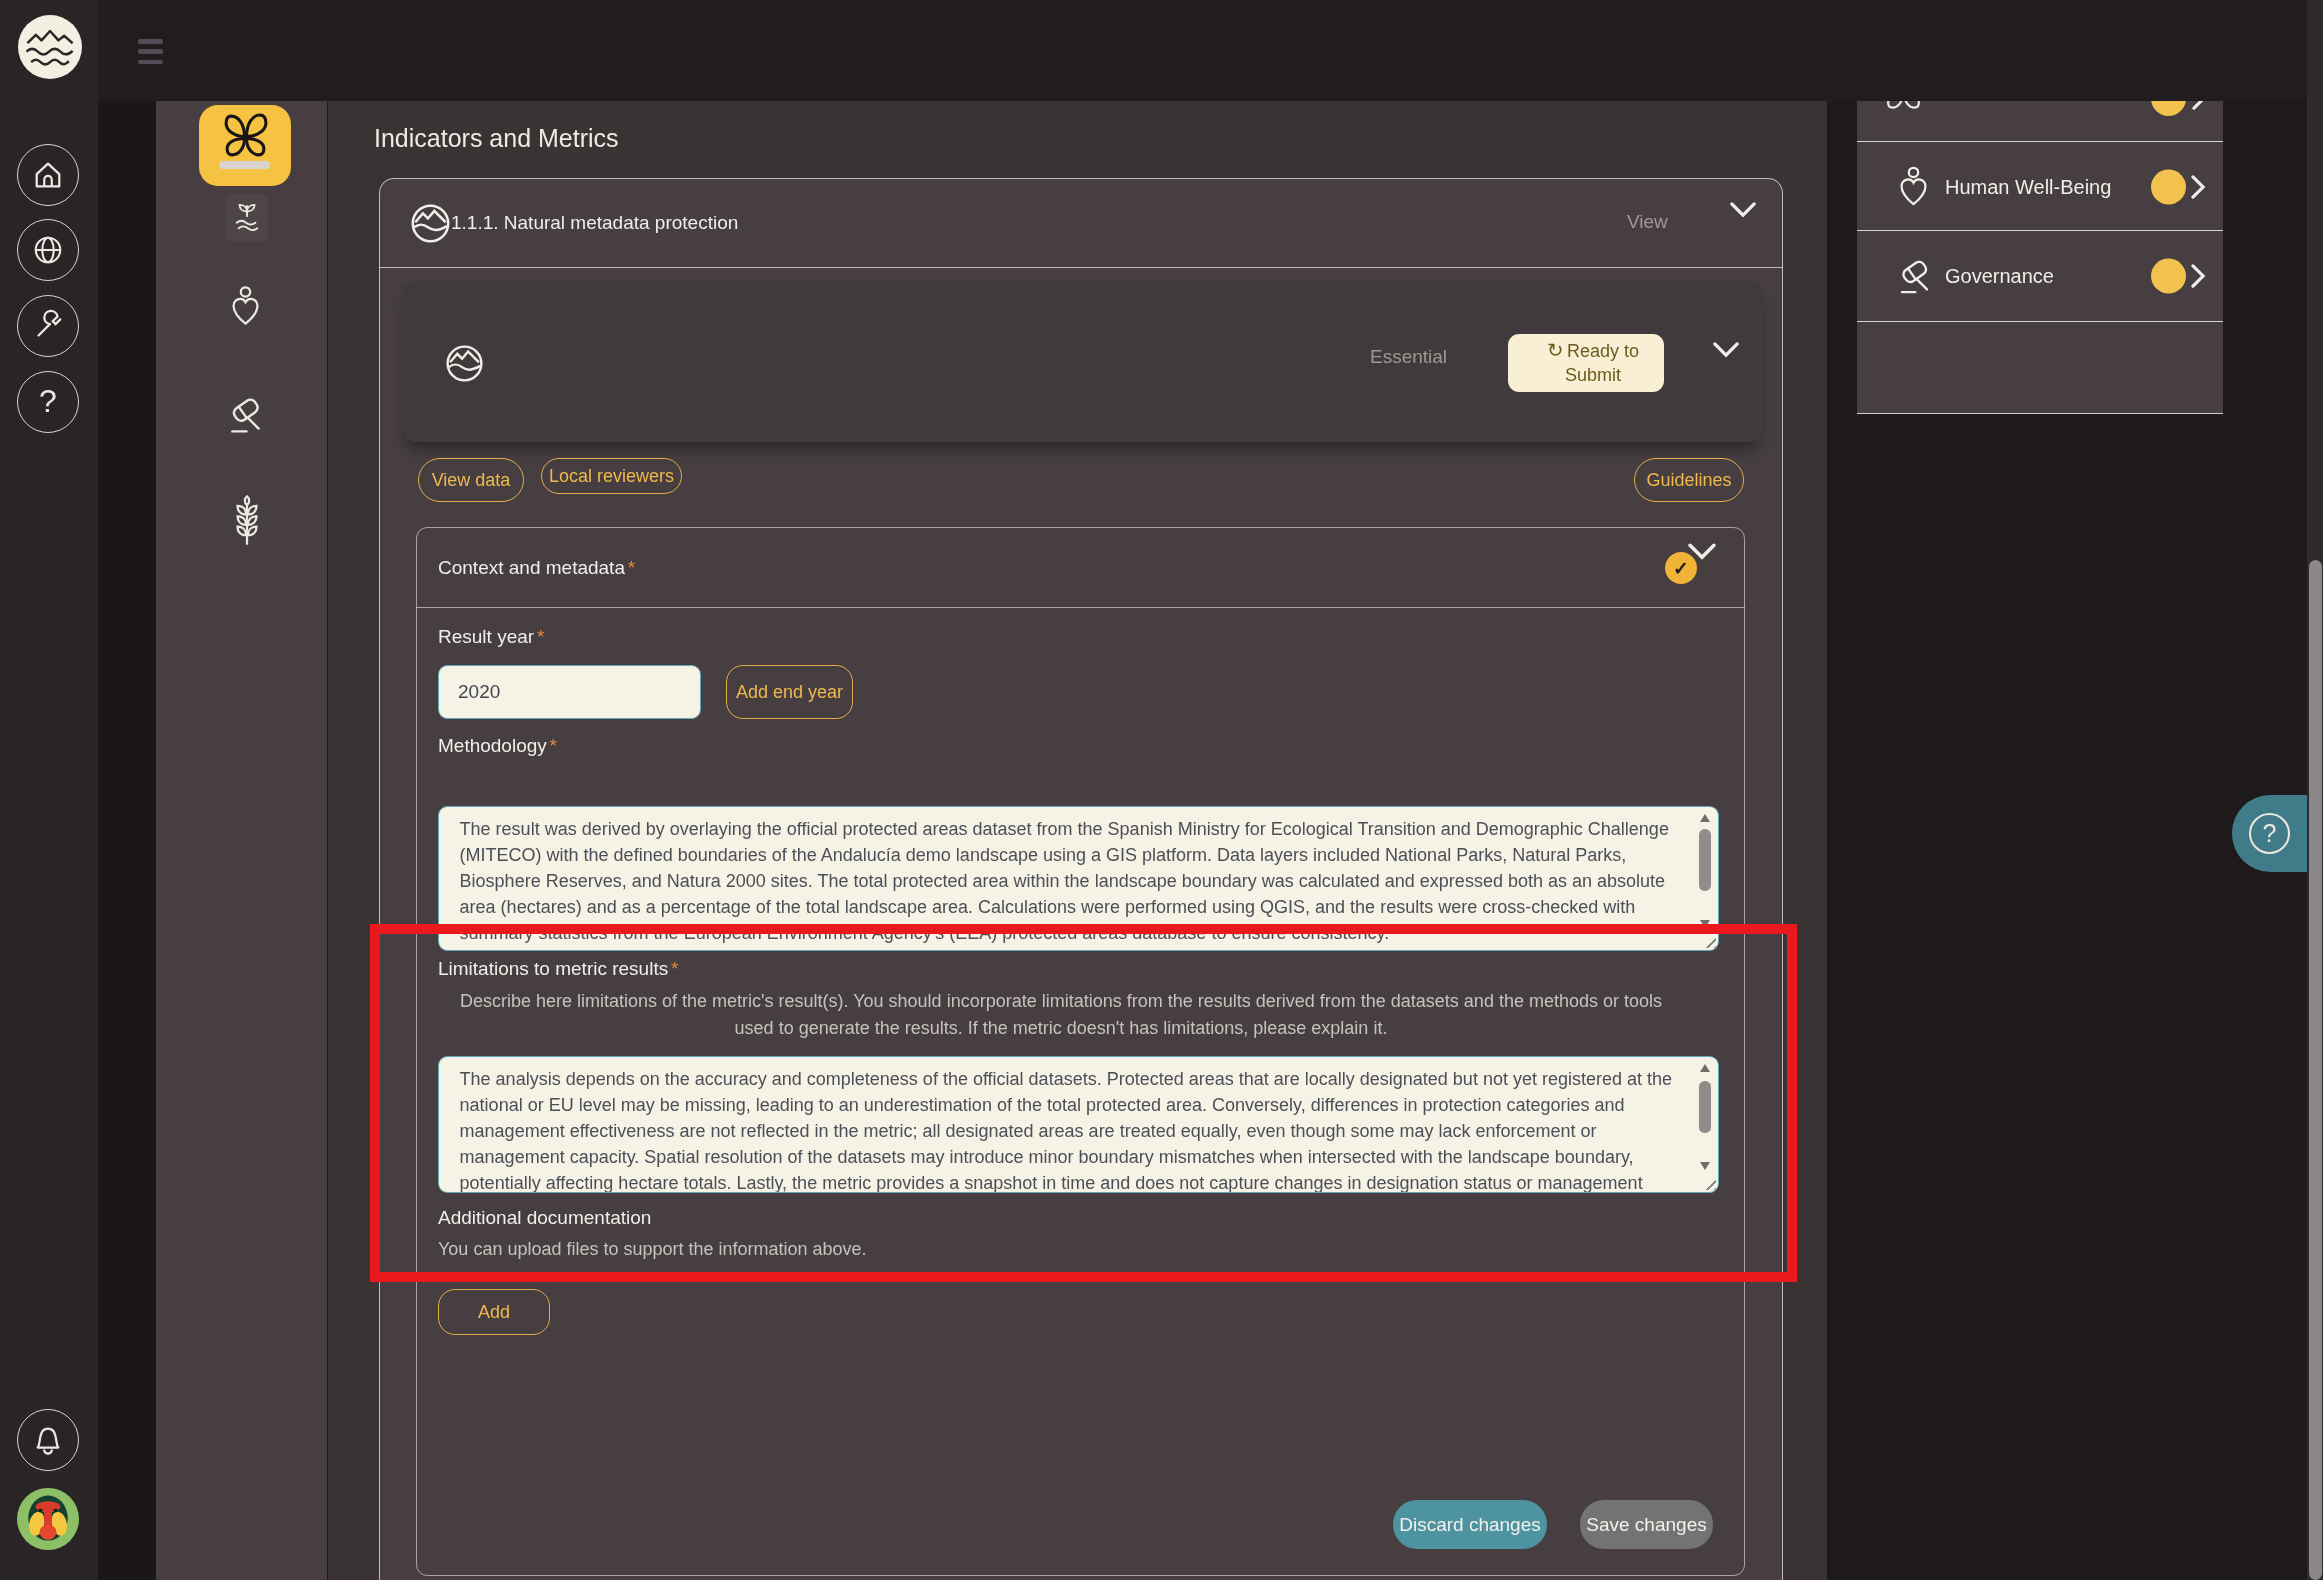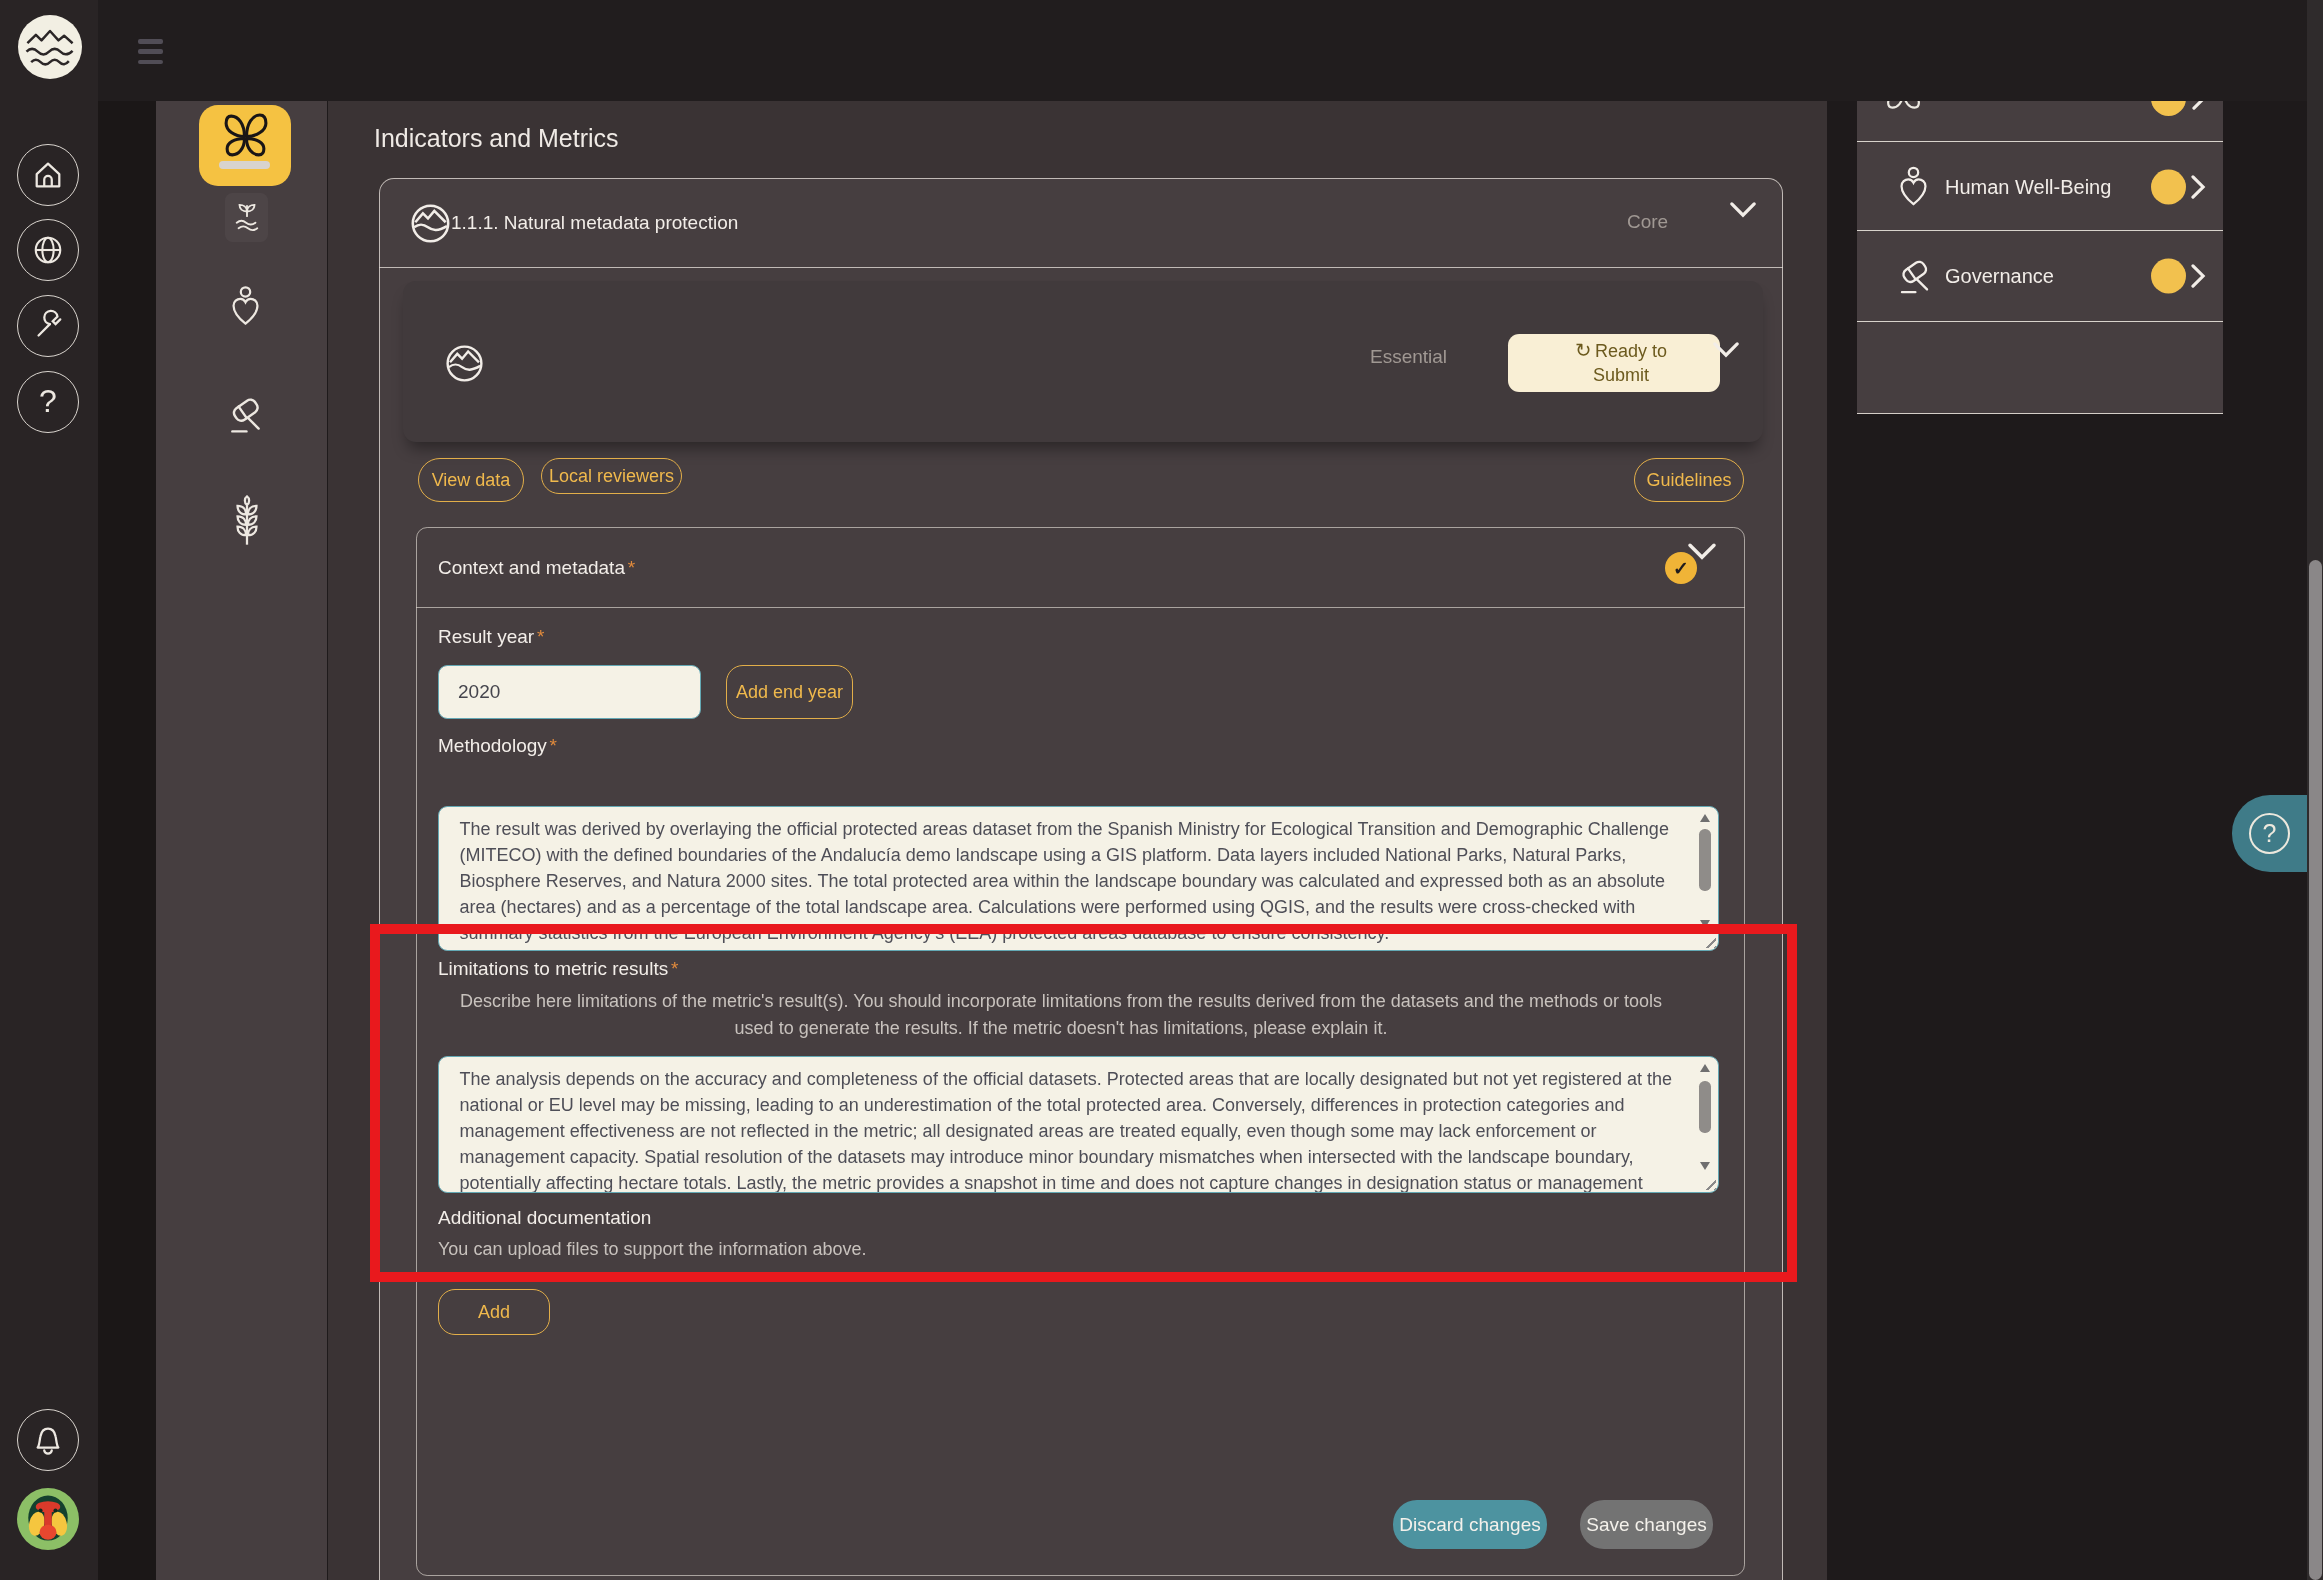--- a/index.html
+++ b/index.html
@@ -44,21 +44,21 @@
   .ind-title{left:451px;top:212px;font-size:19px;color:#F2EDE8;z-index:7;}
   .tag{font-size:19px;color:#A09893;z-index:7;}
   .core-tag{left:1627px;top:211px;}
   .chev{z-index:8;}
 
   #metric-panel{left:403px;top:281px;width:1360px;height:161px;background:#413A3C;border-radius:13px;z-index:6;
     box-shadow:0 11.2px 15px -5.6px rgba(0,0,0,.4);}
   .met-icon{left:444px;top:341px;z-index:7;}
   .met-title{left:488px;top:332px;width:553px;font-size:19px;line-height:27px;color:#F2EDE8;z-index:7;}
   .essential-tag{left:1370px;top:346px;}
-  #ready-btn{left:1508px;top:334px;width:212px;height:58px;background:#F9EFD5;border:none;border-radius:11.2px;
+  #ready-btn{left:1508px;top:334px;width:156px;height:58px;background:#F9EFD5;border:none;border-radius:11.2px;
     color:#6C5A1E;font-size:18px;line-height:23.4px;display:flex;align-items:center;justify-content:center;z-index:7;cursor:pointer;padding-left:20px;}
   #ready-btn .rts{max-width:124px;text-align:center;}
   #ready-btn .hist{font-size:19.7px;margin-right:3.7px;}
 
   .pill{background:transparent;border:1.4px solid #E2AE49;color:#F0B94C;font-size:18px;
     border-radius:22.5px;display:flex;align-items:center;justify-content:center;z-index:7;cursor:pointer;}
   #btn-viewdata{left:418px;top:458px;width:106px;height:44px;}
   #btn-localrev{left:541px;top:458px;width:141px;height:36px;}
   #btn-guidelines{left:1634px;top:458px;width:110px;height:44px;}
   #btn-addendyear{left:726px;top:665px;width:127px;height:54px;border-radius:17px;}
@@ -192,21 +192,21 @@
 
   <div class="abs" id="indicator-row"></div>
   <div class="abs ind-icon">
     <svg width="43" height="47" viewBox="0 0 34 36" fill="none" stroke="#F2EDE8" stroke-width="2">
       <circle cx="17" cy="18" r="14"></circle>
       <path d="M5,17 L11,10 L15,14 L20,8 L29,17"></path>
       <path d="M4,21 C8,18 11,18 15,21 C19,24 23,24 30,20"></path>
     </svg>
   </div>
   <div class="abs ind-title">1.1.1. Natural metadata protection</div>
-  <div class="abs tag core-tag">Core</div>
+  <div class="abs tag core-tag">View</div>
   <div class="abs chev" style="left:1729px;top:201px;">
     <svg width="28" height="19" viewBox="0 0 30 20" fill="none" stroke="#F2EDE8" stroke-width="3.5" stroke-linecap="round">
         <polyline points="3,3 15,15 27,3"></polyline>
       </svg>
   </div>
 
   <div class="abs" id="metric-panel"></div>
   <div class="abs met-icon">
     <svg width="41" height="45" viewBox="0 0 34 36" fill="none" stroke="#F2EDE8" stroke-width="2">
       <circle cx="17" cy="18" r="14"></circle>

